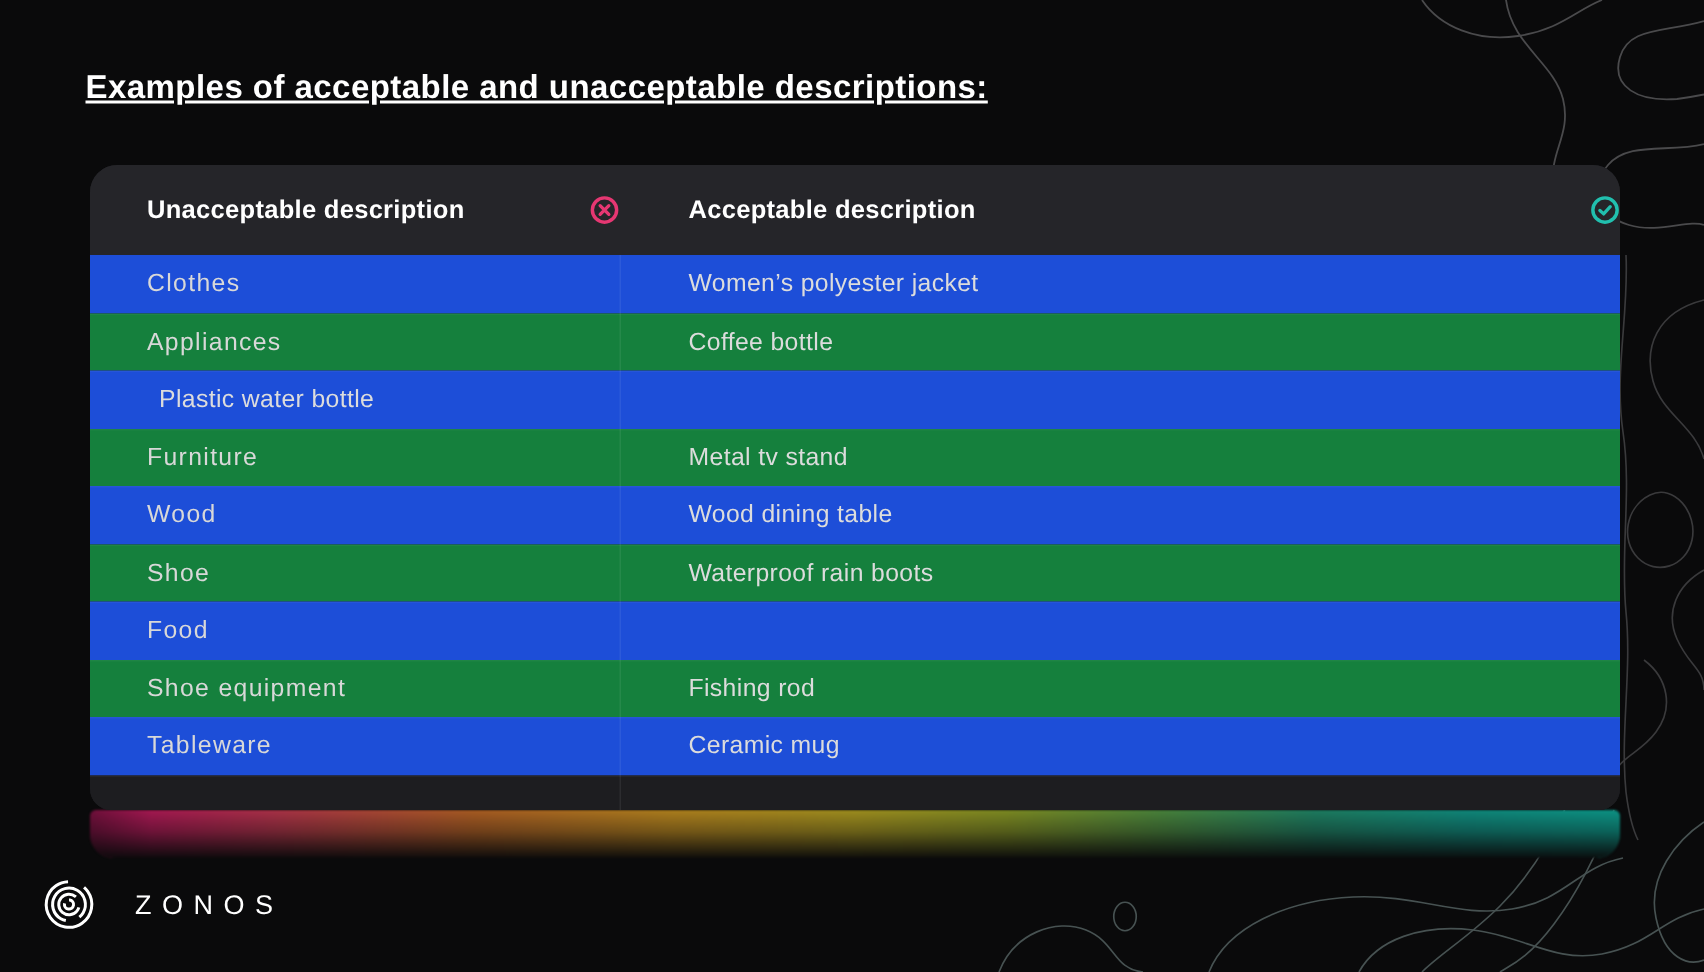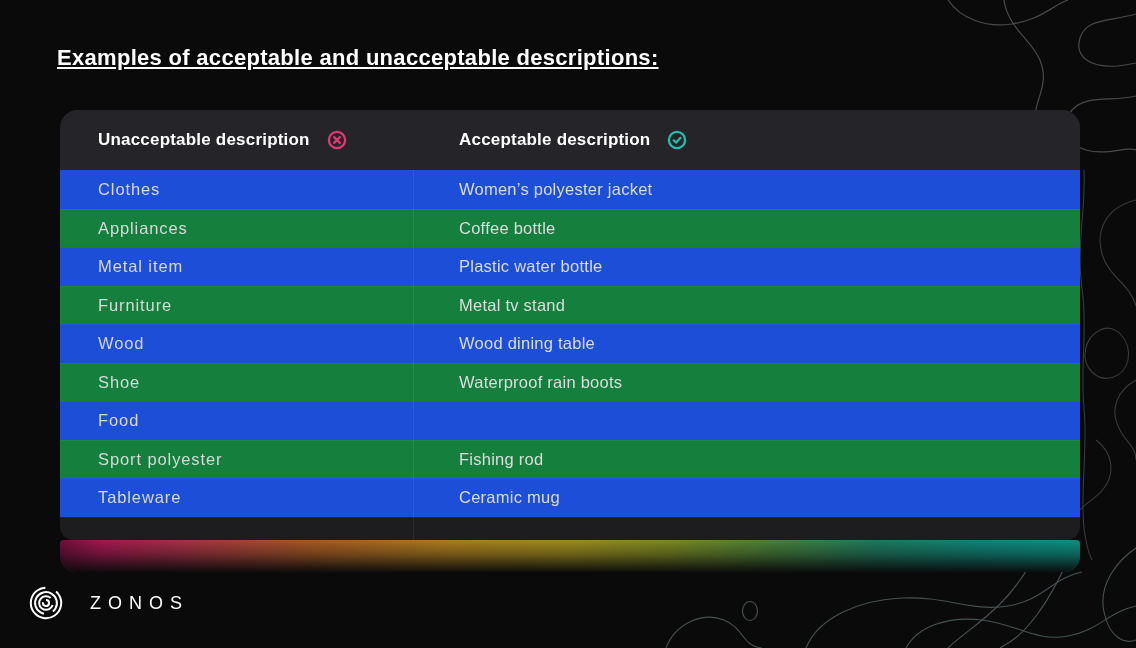--- a/index.html
+++ b/index.html
@@ -23,21 +23,21 @@
     border-radius: 18px 18px 14px 14px;
     overflow: hidden;
     z-index: 2;
     display: flex; flex-direction: column;
   }
   .thead {
     height: 60px; flex: 0 0 60px;
     background: #252529;
     display: flex; align-items: center;
   }
-  .th { display: flex; align-items: center; gap: 17px; }
+  .th { display: flex; align-items: center; gap: 17px; justify-content: space-between; }
   .th.left  { width: 353px; padding-left: 38px; }
   .th.right { flex: 1; padding-left: 46px; }
   .th span { font-size: 17px; font-weight: 700; letter-spacing: 0.2px; color: #ffffff; }
   .tbody { display: flex; flex-direction: column; }
   .row {
     height: 38.5px; flex: 0 0 38.5px;
     display: flex; align-items: center;
     background: #1d4ed8;
     border-top: 1px solid rgba(255,255,255,0.045);
   }
@@ -133,23 +133,20 @@
   </div>
       <div class="row alt">
     <div class="cell left">
       <span>Appliances</span>
     </div>
     <div class="cell right">
       <span>Coffee bottle</span>
     </div>
   </div>
       <div class="row">
-    <div class="cell left">
-      <span>Metal item</span>
-    </div>
     <div class="cell right">
       <span>Plastic water bottle</span>
     </div>
   </div>
       <div class="row alt">
     <div class="cell left">
       <span>Furniture</span>
     </div>
     <div class="cell right">
       <span>Metal tv stand</span>
@@ -171,21 +168,21 @@
       <span>Waterproof rain boots</span>
     </div>
   </div>
       <div class="row">
     <div class="cell left">
       <span>Food</span>
     </div>
   </div>
       <div class="row alt">
     <div class="cell left">
-      <span>Sport polyester</span>
+      <span>Shoe equipment</span>
     </div>
     <div class="cell right">
       <span>Fishing rod</span>
     </div>
   </div>
       <div class="row">
     <div class="cell left">
       <span>Tableware</span>
     </div>
     <div class="cell right">

